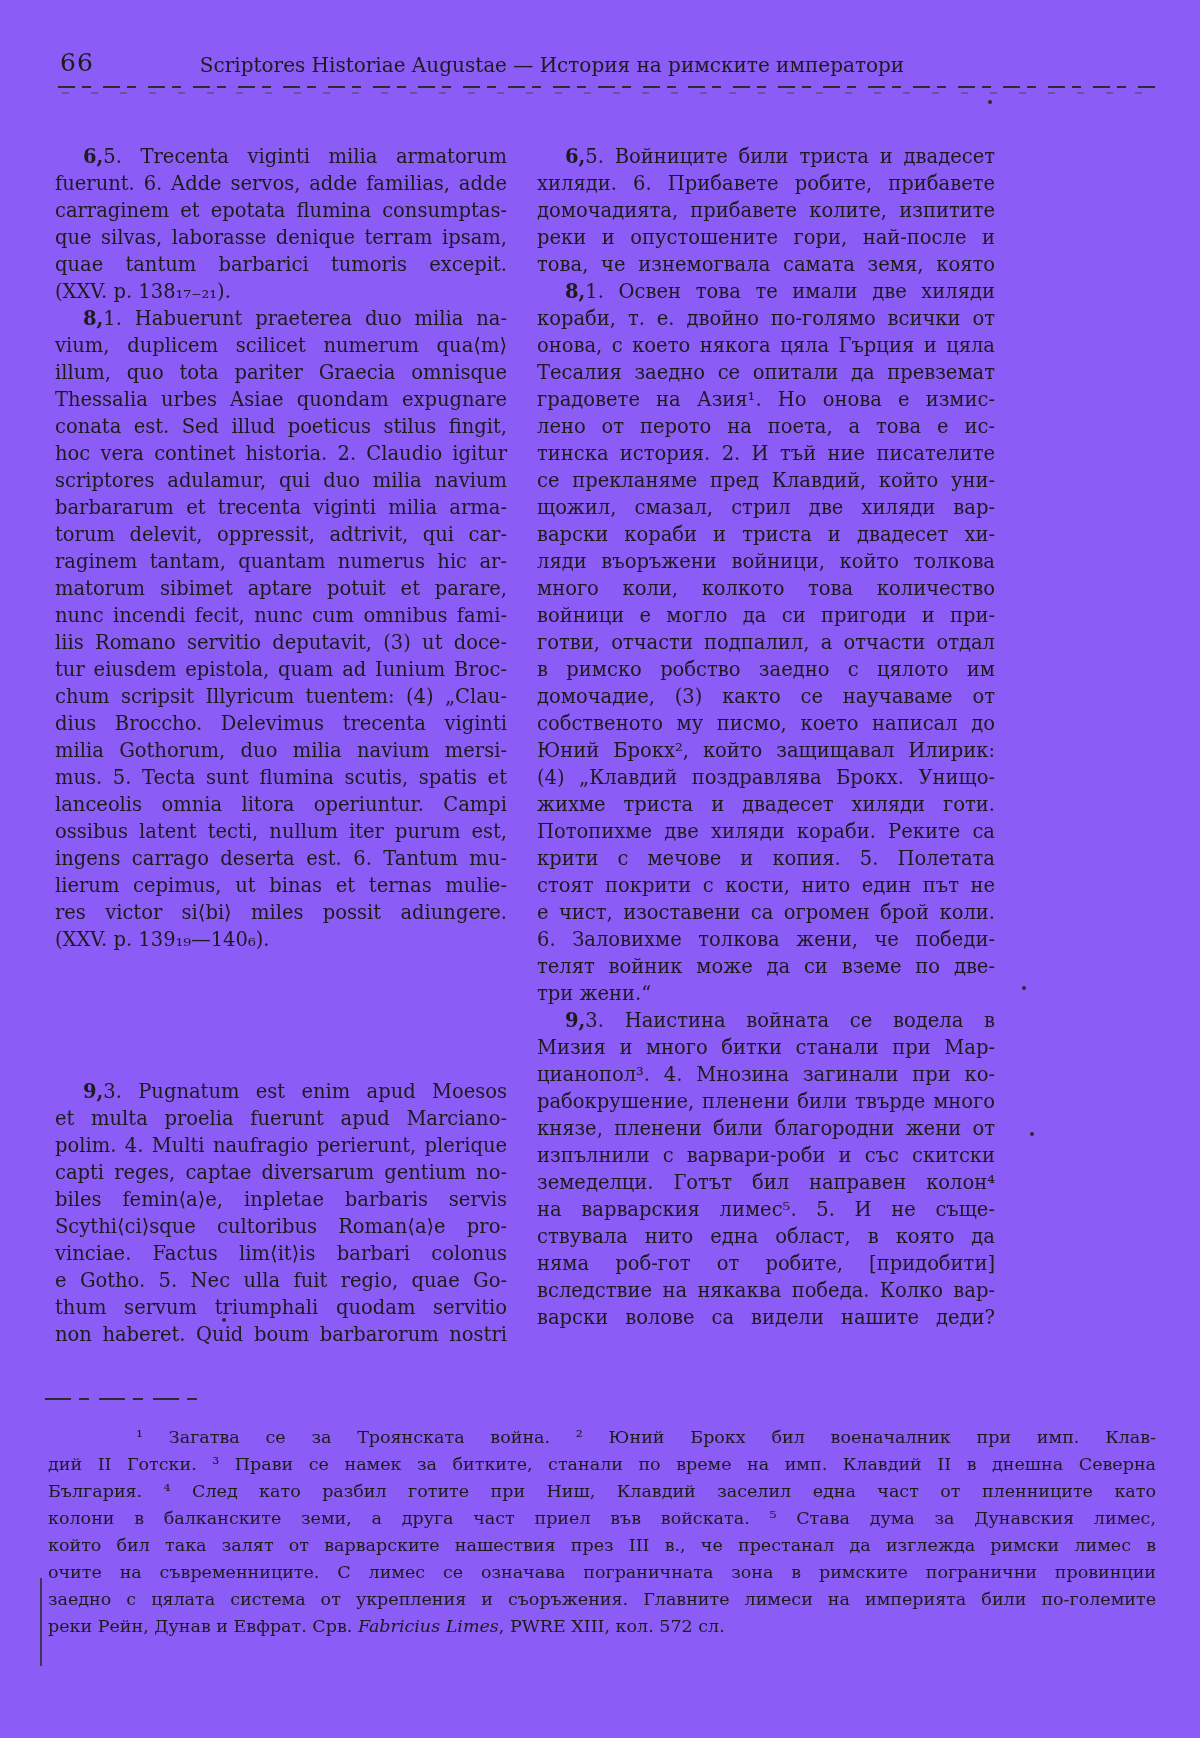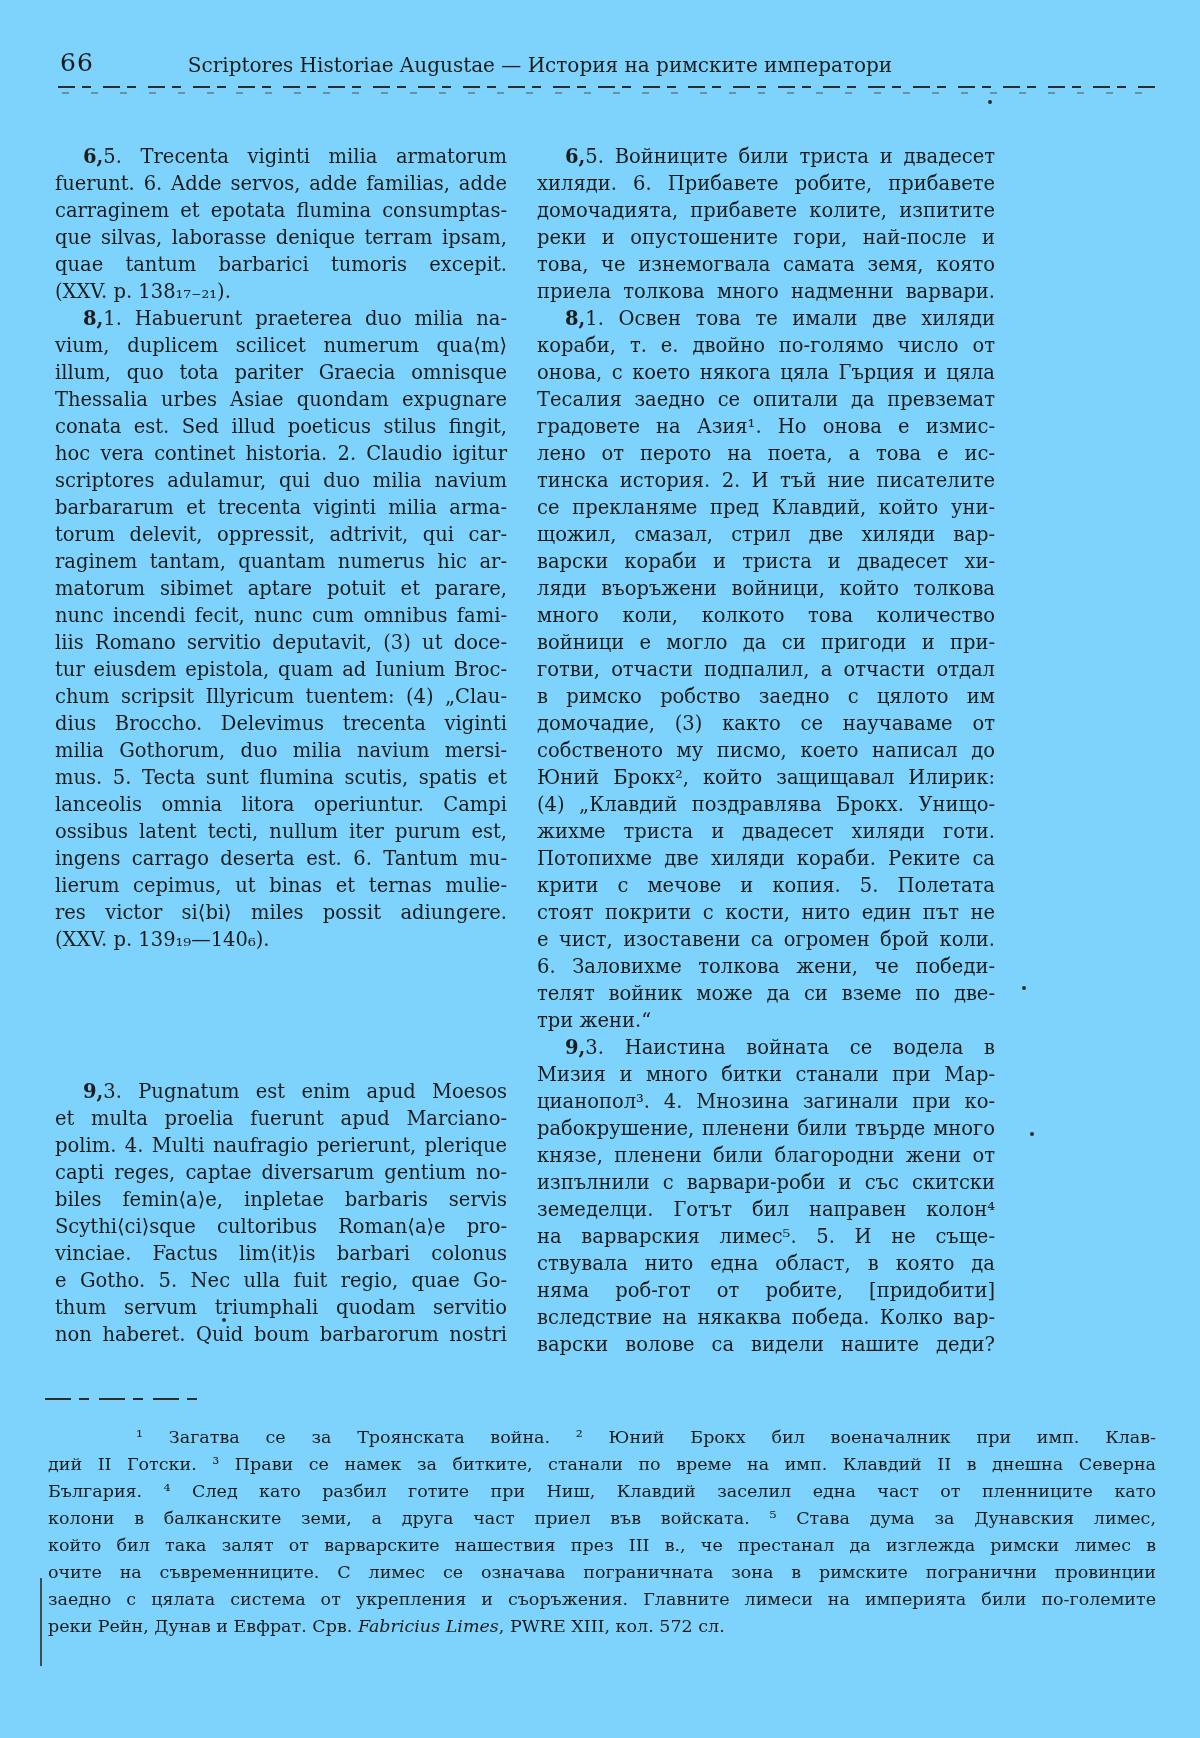--- a/index.html
+++ b/index.html
@@ -1,23 +1,23 @@
 <!DOCTYPE html>
 <html lang="bg"><head>
 <meta charset="utf-8">
 <style>
   html,body{margin:0;padding:0;background:#ddd;}
   .page{
     position:relative;width:1200px;height:1738px;margin:0 auto;
-    background:#7dd3fc;color:#1c1c1c;overflow:hidden;
+    background:#8b5cf6;color:#1c1c1c;overflow:hidden;
     font-family:"DejaVu Serif","Liberation Serif",serif;
   }
   
   .page-number{position:absolute;left:60px;top:48px;font-size:25px;letter-spacing:1px;}
-  .running-title{position:absolute;left:90px;top:53px;width:900px;text-align:center;font-size:20px;}
+  .running-title{position:absolute;left:90px;top:53px;width:900px;text-align:center;font-size:20px;padding-left:12px;}
   .header-rule{position:absolute;left:58px;right:42px;top:86px;height:2px;
     background:repeating-linear-gradient(to right,#2c2c2c 0 17px,transparent 17px 24px,#2c2c2c 24px 33px,transparent 33px 45px);}
   .header-rule2{position:absolute;left:62px;right:42px;top:92px;height:2px;opacity:.45;
     background:repeating-linear-gradient(to right,#444 0 7px,transparent 7px 29px);}
   
   .columns{position:absolute;left:55px;top:110px;width:1090px;display:flex;gap:30px;margin-top:33px;}
   .col{font-size:19.5px;line-height:27px;}
   .col-latin{width:452px;}
   .col-bulgarian{width:458px;}
   .para{margin:0;}
@@ -95,25 +95,24 @@
           <div class="line">non haberet. Quid boum barbarorum nostri</div>
         </div>
     </div>
     <div class="col col-bulgarian">
       <div class="para">
           <div class="line indent"><b>6,</b>5. Войниците били триста и двадесет</div>
           <div class="line">хиляди. 6. Прибавете робите, прибавете</div>
           <div class="line">домочадията, прибавете колите, изпитите</div>
           <div class="line">реки и опустошените гори, най-после и</div>
           <div class="line">това, че изнемогвала самата земя, която</div>
-          <div class="line">приела толкова много надменни варвари.</div>
         </div>
       <div class="para">
           <div class="line indent"><b>8,</b>1. Освен това те имали две хиляди</div>
-          <div class="line">кораби, т. е. двойно по-голямо число от</div>
+          <div class="line">кораби, т. е. двойно по-голямо всички от</div>
           <div class="line">онова, с което някога цяла Гърция и цяла</div>
           <div class="line">Тесалия заедно се опитали да превземат</div>
           <div class="line">градовете на Азия¹. Но онова е измис-</div>
           <div class="line">лено от перото на поета, а това е ис-</div>
           <div class="line">тинска история. 2. И тъй ние писателите</div>
           <div class="line">се прекланяме пред Клавдий, който уни-</div>
           <div class="line">щожил, смазал, стрил две хиляди вар-</div>
           <div class="line">варски кораби и триста и двадесет хи-</div>
           <div class="line">ляди въоръжени войници, който толкова</div>
           <div class="line">много коли, колкото това количество</div>

